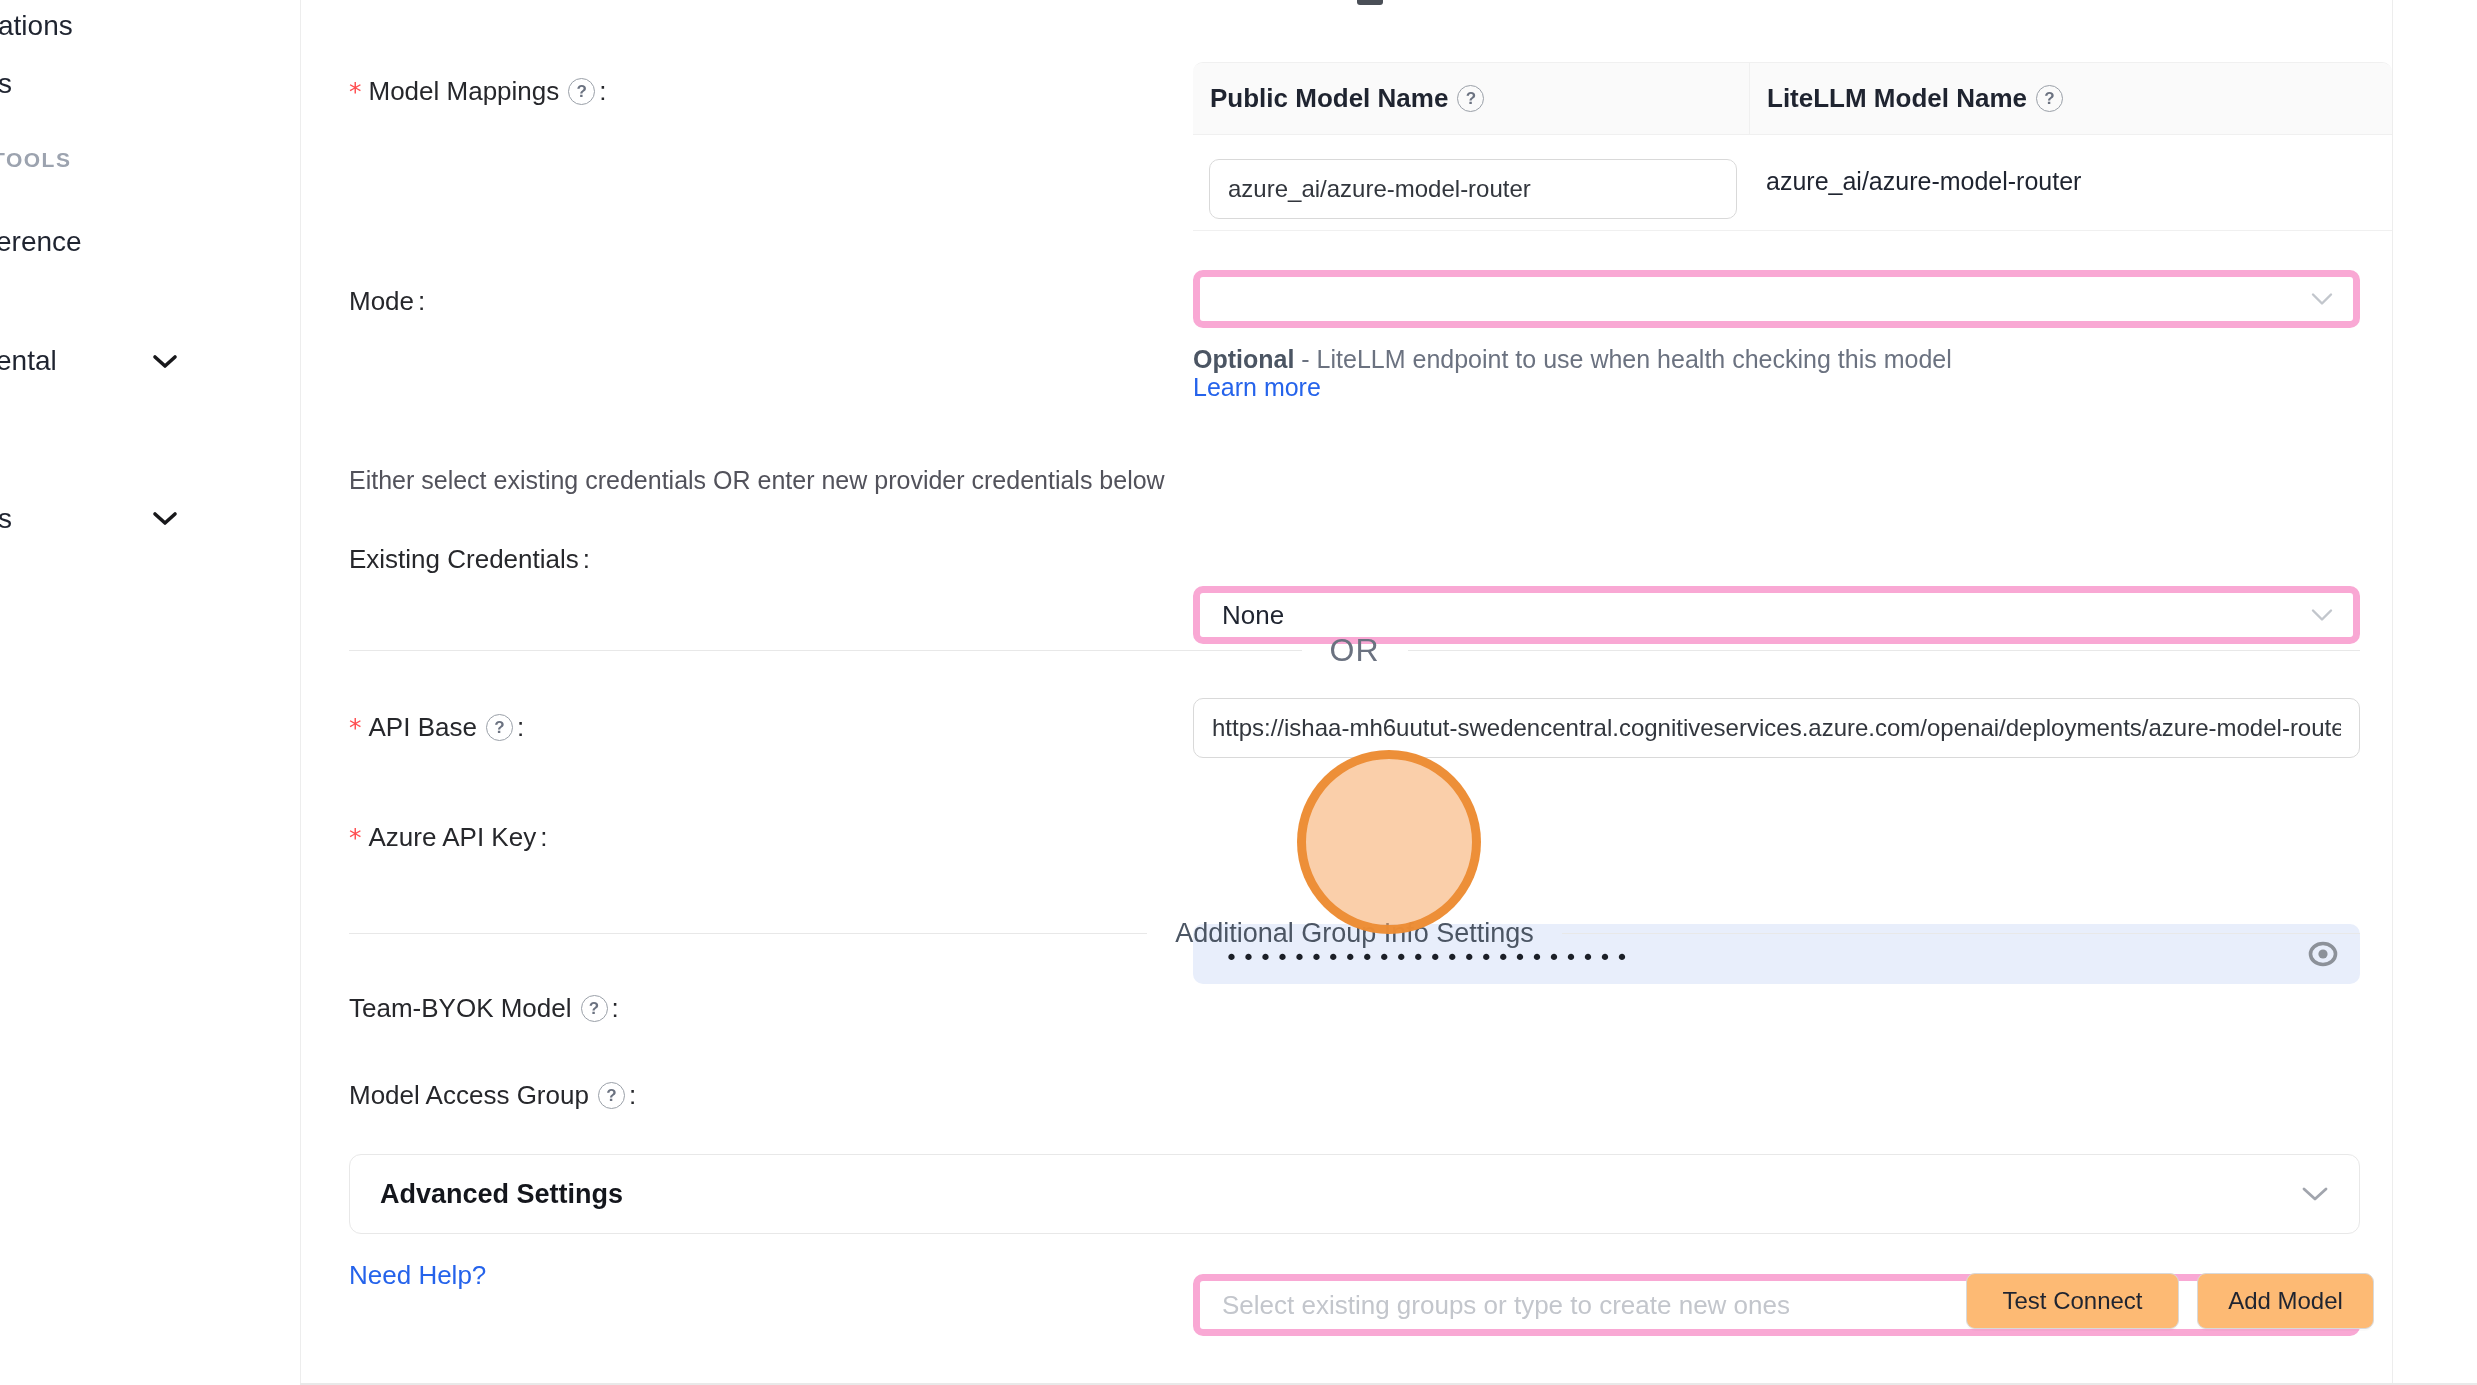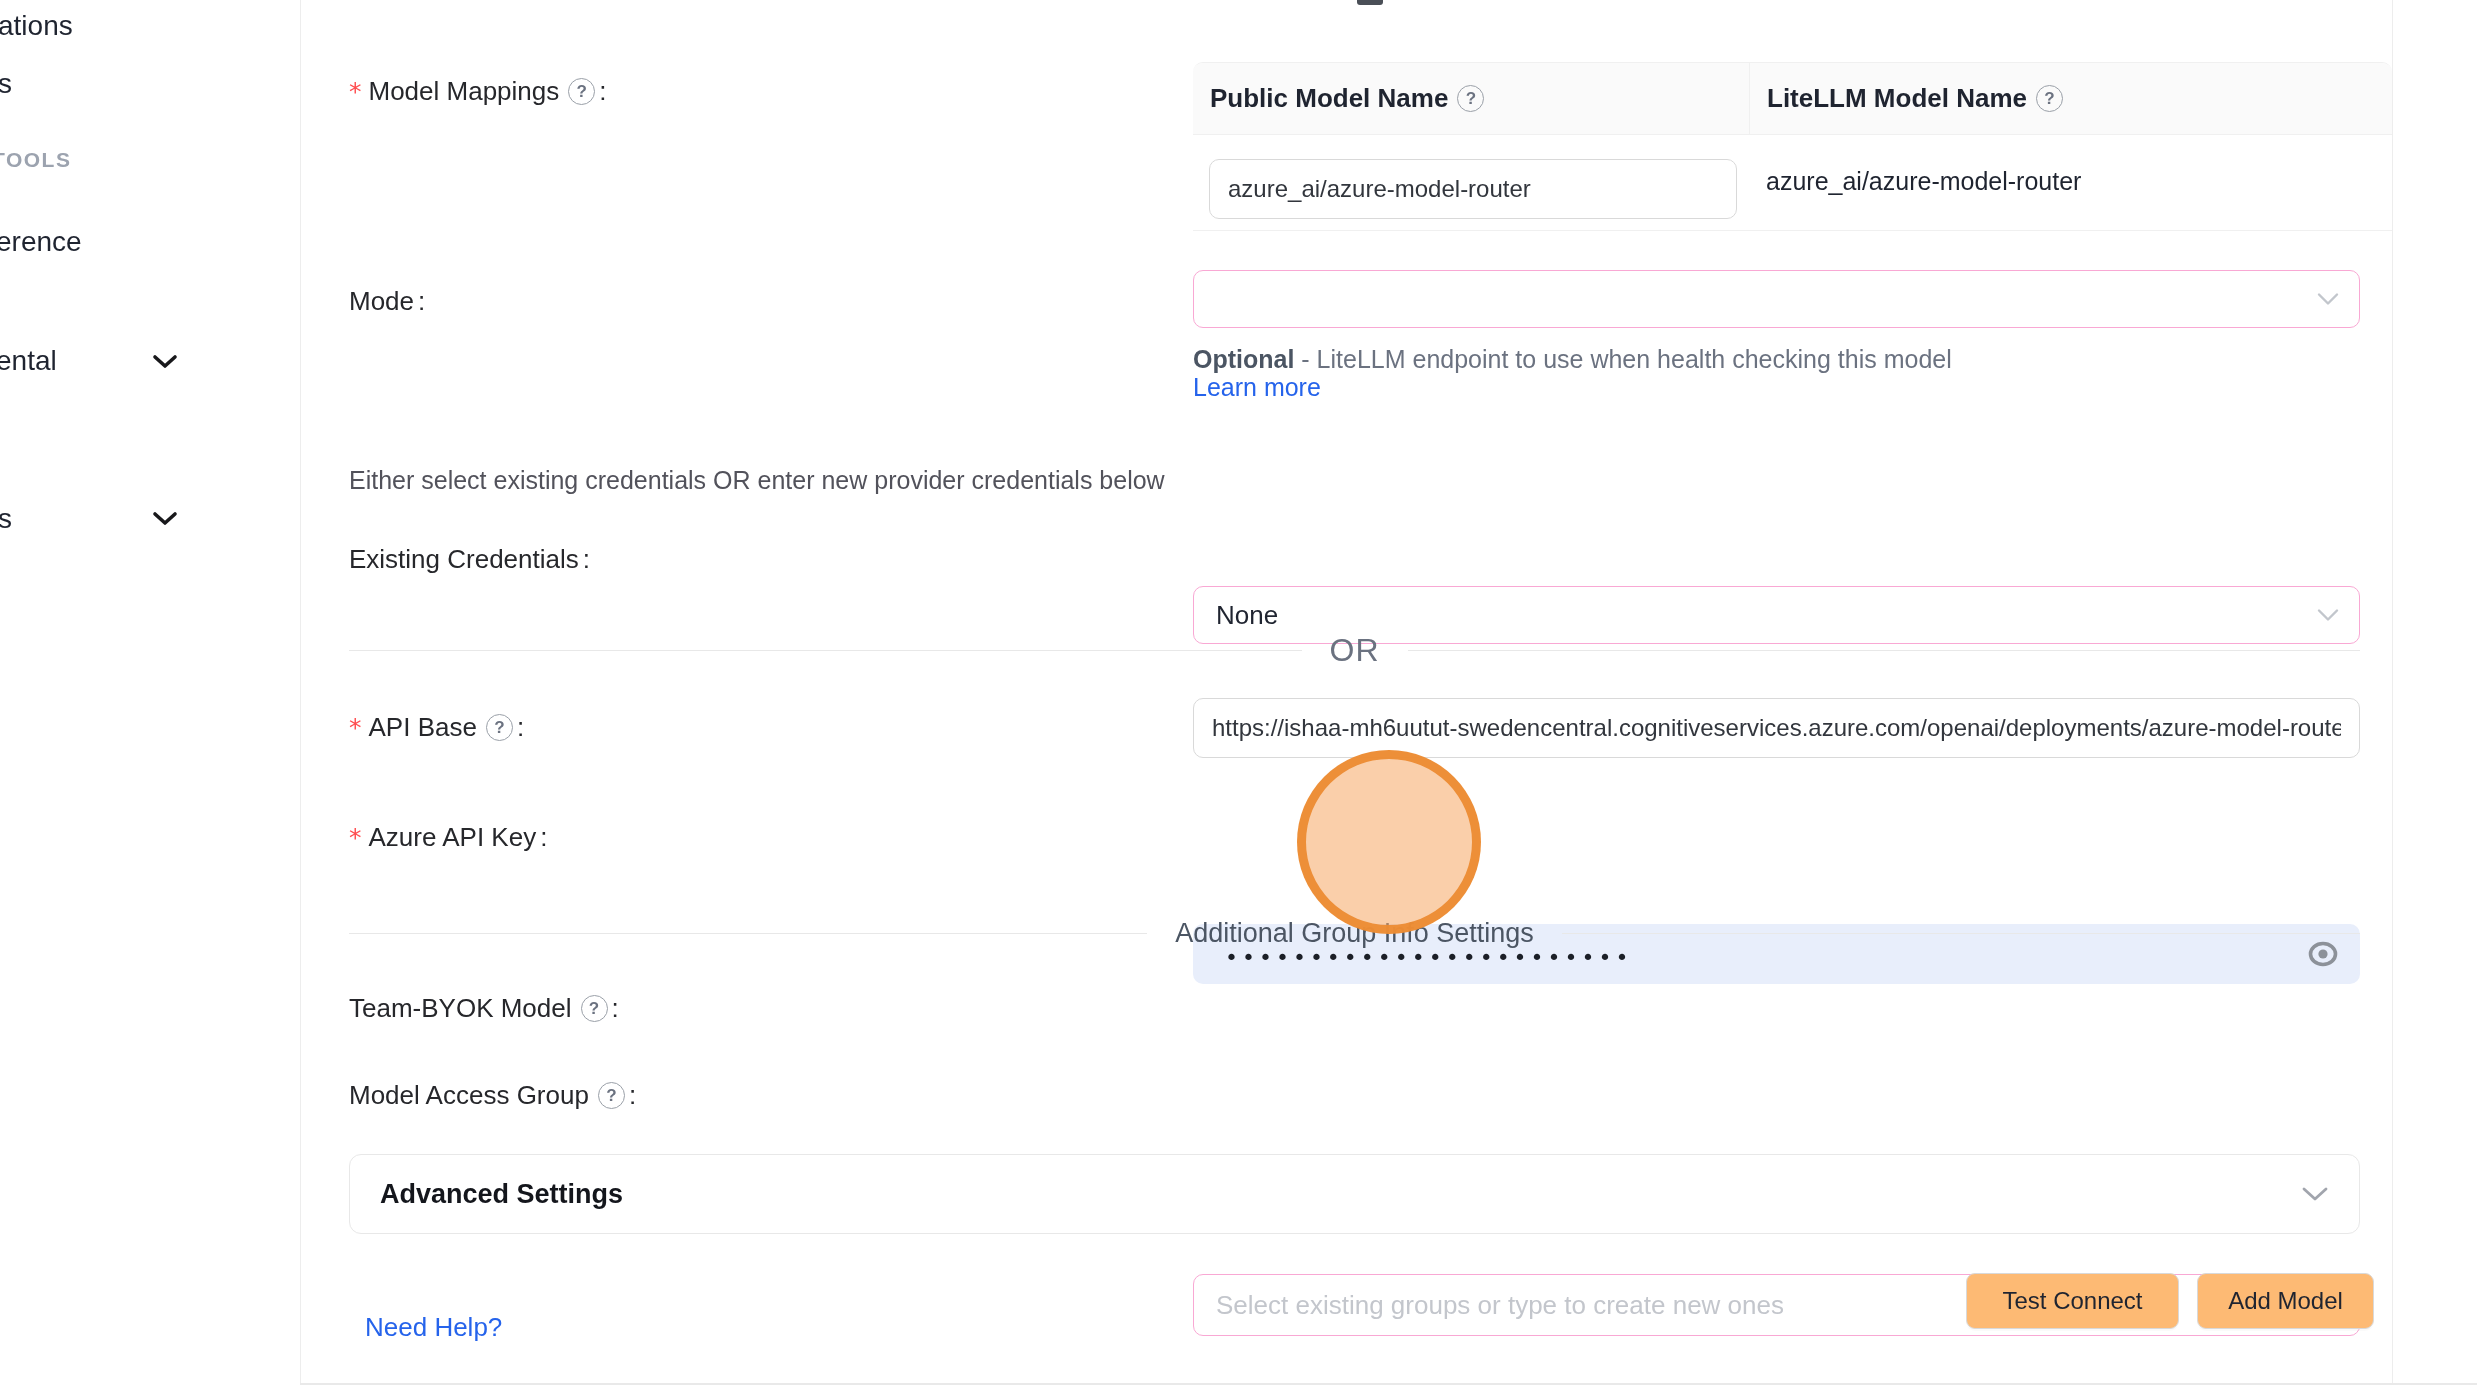--- a/index.html
+++ b/index.html
@@ -31,21 +31,21 @@
   .tbl { border-top:1px solid #f0f0f0; border-radius:10px 10px 0 0; overflow:hidden; }
   .tbl-head { display:flex; background:#fafafa; border-bottom:1px solid #f0f0f0; height:72px; }
   .tbl-hcell { display:flex; align-items:center; font-size:26px; font-weight:700; color:#1f2430; padding-left:17px; }
   .tbl-body { height:96px; border-bottom:1px solid #f0f0f0; position:relative; background:#fff; }
 
   .text-input { border:1px solid #d9d9d9; border-radius:10px; background:#fff;
     font-size:24px; color:#32363d; padding:0 18px;
     font-family:"Liberation Sans","DejaVu Sans",sans-serif; outline:none; white-space:nowrap; }
   input.text-input { text-overflow:clip; }
 
-  .select { border:1px solid #f9a8d4; border-radius:10px; background:#fff;
+  .select { border:7px solid #f9a8d4; border-radius:10px; background:#fff;
     display:flex; align-items:center; padding:0 54px 0 22px; position:relative; }
   .select .val { font-size:26px; color:#1f2430; }
   .select .ph  { font-size:26px; color:#c3c6cc; white-space:nowrap; overflow:hidden; }
   .select .caret { position:absolute; right:20px; top:50%; transform:translateY(-50%); }
 
   .divider { display:flex; align-items:center; }
   .divider .line { flex:1; height:1px; background:#e8e8e8; }
   .divider .dtxt { padding:0 28px; white-space:nowrap; }
   .or-text { color:#6b7280; font-size:32px; letter-spacing:1px; }
   .add-text { color:#4b5563; font-size:27px; }
@@ -220,20 +220,20 @@
 
   
   <div class="abs panel" style="left:349px; top:1154px; width:2011px; height:80px;">
     <span class="panel-title">Advanced Settings</span>
     <svg width="28" height="16" viewBox="0 0 28 16">
       <polyline points="3,3 14,13 25,3" fill="none" stroke="#a1a5ad" stroke-width="2.8" stroke-linecap="round" stroke-linejoin="round"></polyline>
     </svg>
   </div>
 
   
-  <div class="abs link" style="left:349px; top:1312px;margin-left:16px;">Need Help?</div>
+  <div class="abs link" style="left:349px; top:1260px;">Need Help?</div>
   <button class="btn abs" style="left:1966px; top:1273px; width:213px; height:56px;">Test Connect</button>
   <button class="btn abs" style="left:2197px; top:1273px; width:177px; height:56px;">Add Model</button>
 
   
   <div class="abs click-ring" style="left:1297px; top:750px; width:184px; height:184px;"></div>
 
 </div>
 
 </body></html>

